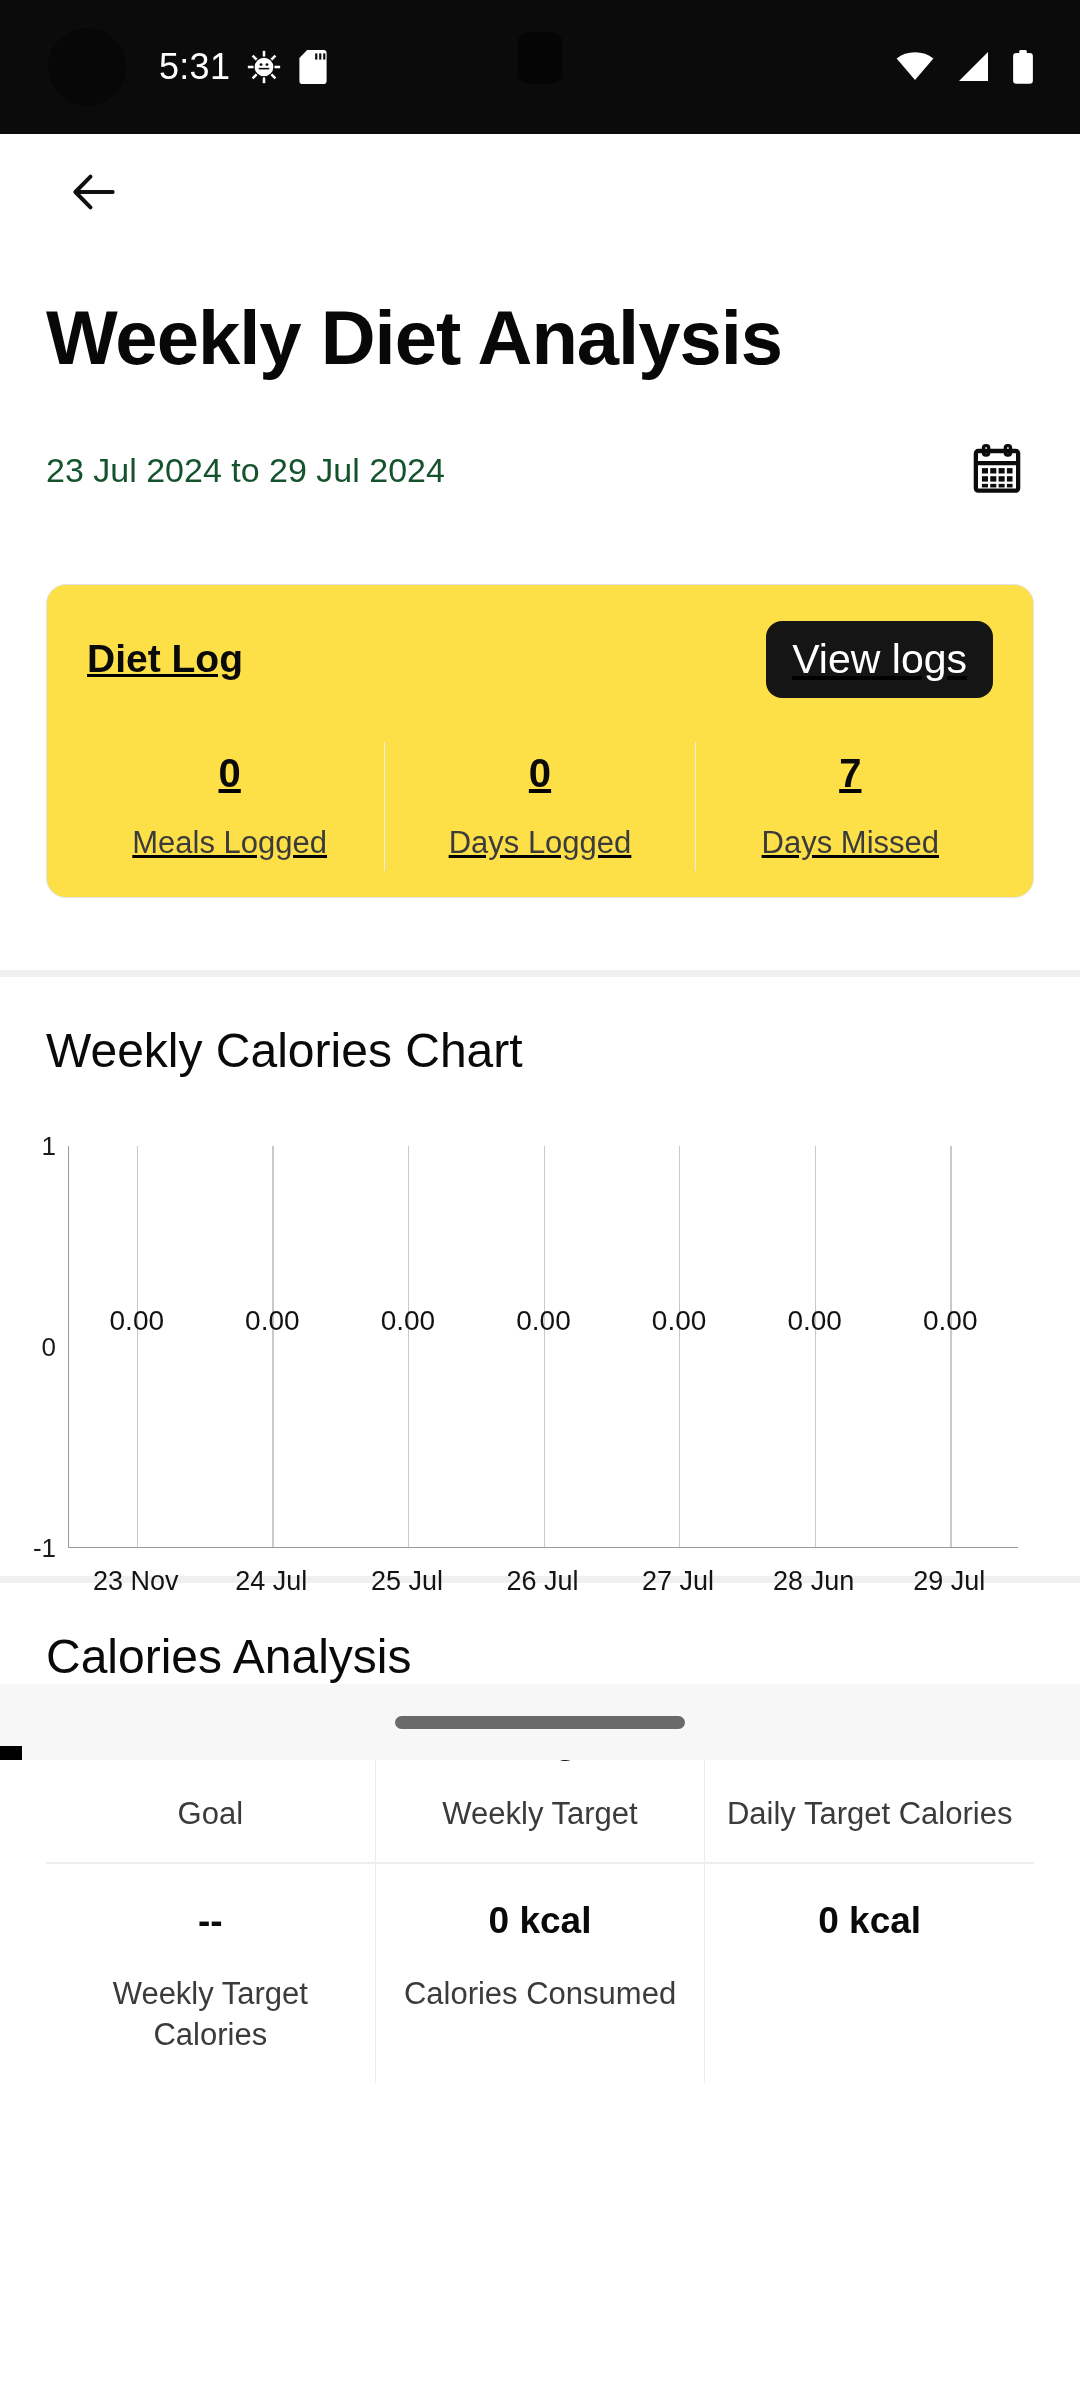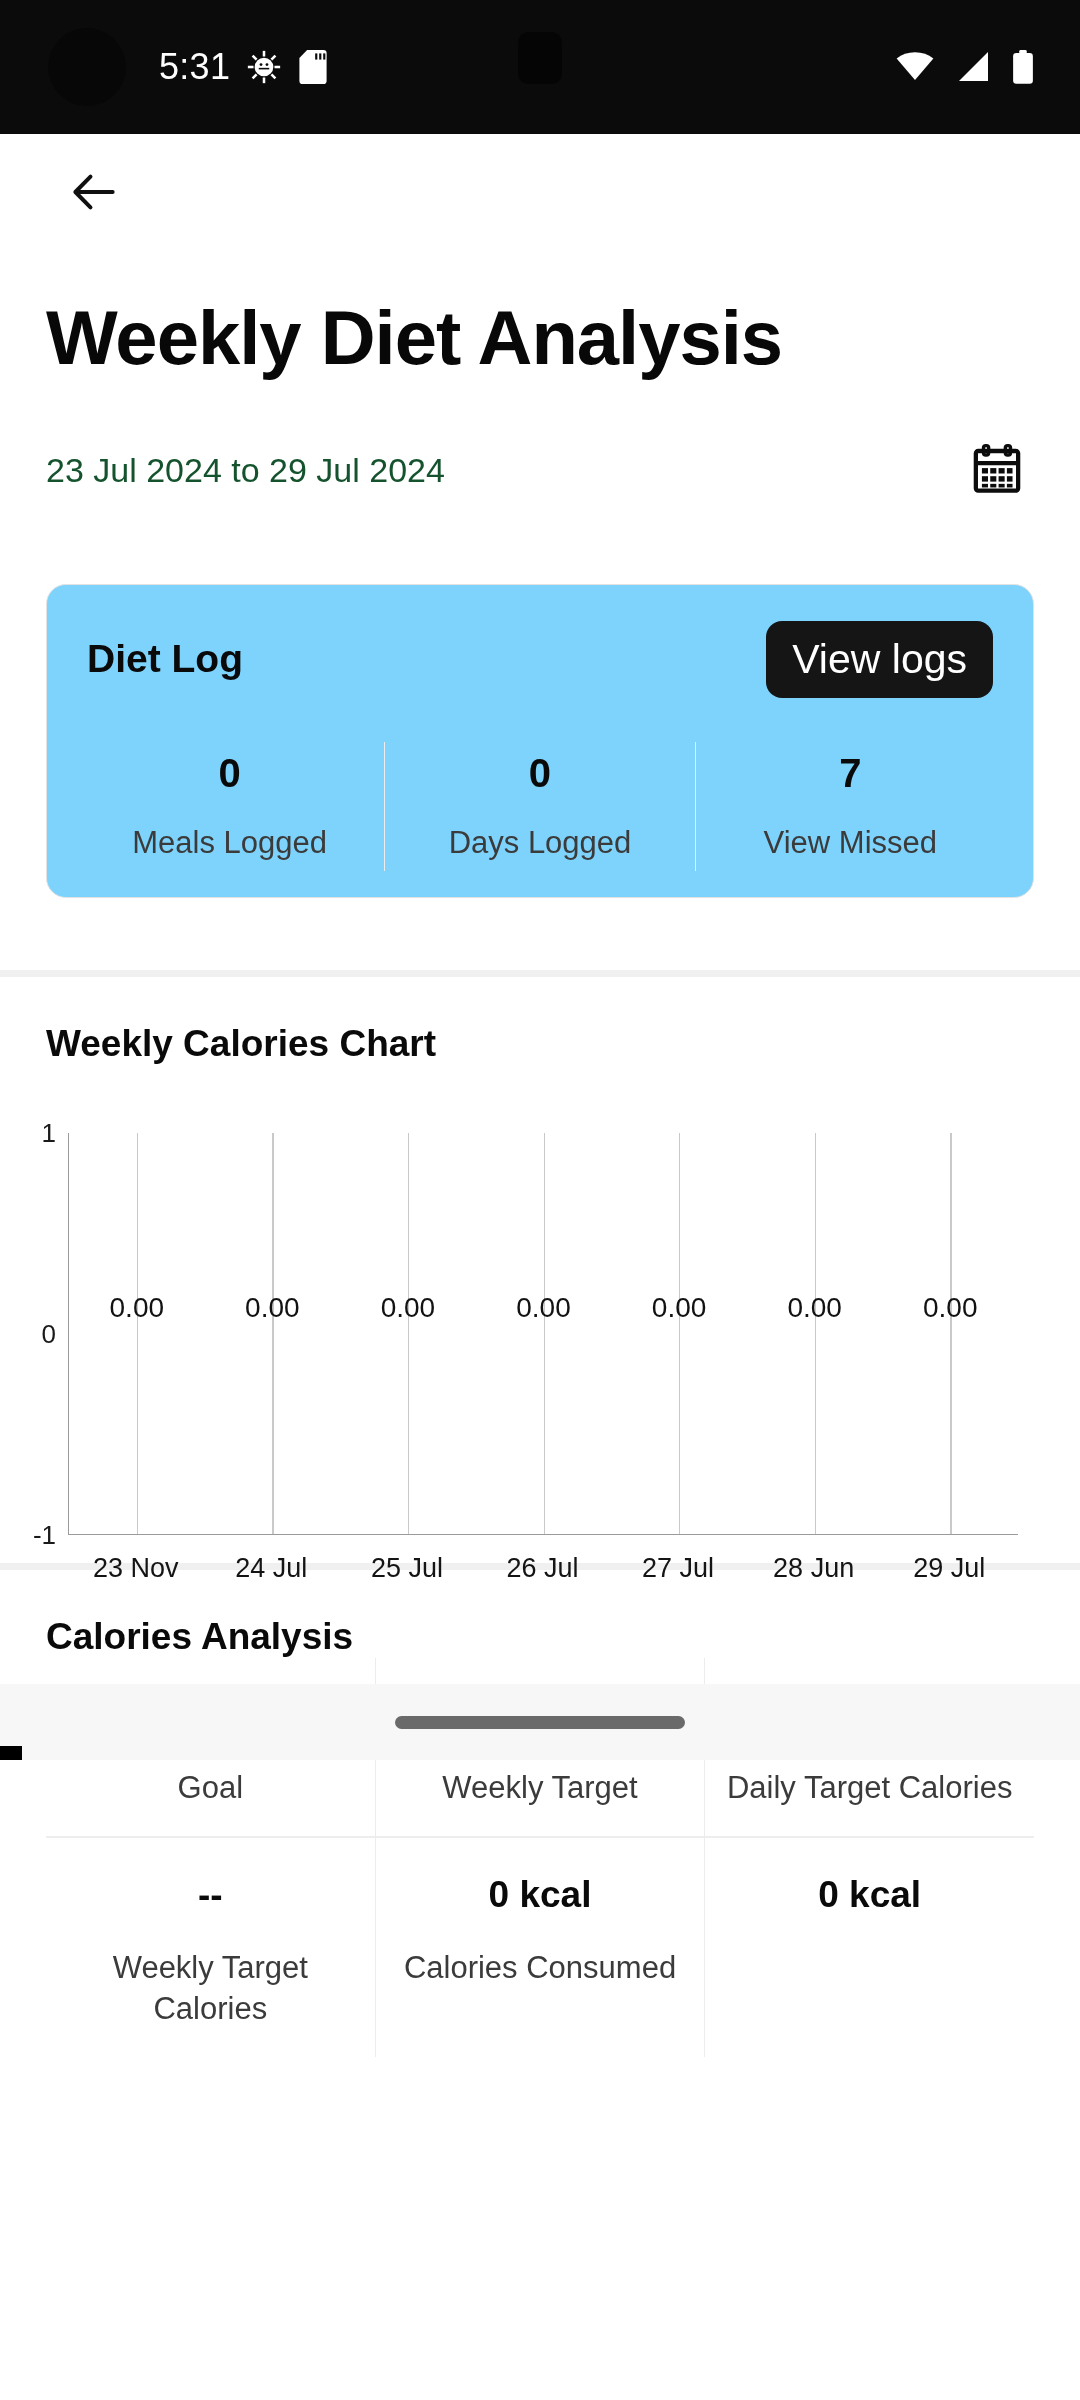--- a/index.html
+++ b/index.html
@@ -44,41 +44,42 @@
   .daterow{
     display:flex; align-items:center; justify-content:space-between;
     padding:56px 46px 0 46px;
   }
   .daterow .dtext{ font-size:34px; color:#14532d; }
   .calbtn{ width:74px; height:74px; display:flex; align-items:center; justify-content:center; cursor:pointer; }
 
   
   .card{
     margin:76px 46px 0 46px;
-    border:1.5px solid #e2e2e2; border-radius:20px; background:#7dd3fc;
+    border:1.5px solid #e2e2e2; border-radius:20px; background:#fde047;
     padding:30px 28px 26px 28px;
+    text-decoration:underline;
   }
   .card-head{ display:flex; align-items:center; justify-content:space-between; padding:6px 12px 0 12px; }
   .card-title{ font-size:39px; font-weight:700; color:#0a0a0a; }
   .pillbtn{
     background:#151515; color:#fff; font-size:41px;
     padding:15px 26px; border-radius:16px; border:0; cursor:pointer;
     font-family:"Liberation Sans", sans-serif; white-space:nowrap;
   }
   .statrow{ display:flex; margin-top:44px; }
   .stat{ flex:1; text-align:center; padding:6px 4px 8px 4px; }
   .stat + .stat{ border-left:1.5px solid #ececec; }
   .stat .v{ font-size:40px; font-weight:700; color:#0a0a0a; line-height:1.25; }
   .stat .l{ font-size:31px; color:#3b3b3b; margin-top:26px; line-height:1.25; }
 
   
   .sect-divider{ height:7px; background:#f0f0f0; width:100%; }
 
   
-  .sect-h{ font-size:37px; font-weight:700; color:#0a0a0a; padding:46px 70px 0 46px; }
+  .sect-h{ font-size:48px; font-weight:400; color:#0a0a0a; padding:46px 70px 0 46px; }
 
   
   .chartwrap{ padding:58px 0 0 0; position:relative; height:498px; }
   .chart{ position:relative; width:1080px; height:470px; }
   .ylab{
     position:absolute; left:22px; font-size:26px; color:#1a1a1a;
     transform:translateY(-50%); text-align:right; width:34px;
   }
   .plot{
     position:absolute; left:68px; right:62px; top:10px; bottom:58px;
@@ -222,21 +223,21 @@
       <div class="stat">
         <div class="v">0</div>
         <div class="l">Meals Logged</div>
       </div>
       <div class="stat">
         <div class="v">0</div>
         <div class="l">Days Logged</div>
       </div>
       <div class="stat">
         <div class="v">7</div>
-        <div class="l">View Missed</div>
+        <div class="l">Days Missed</div>
       </div>
     </div>
   </div>
 
   <div style="height:72px"></div>
   <div class="sect-divider"></div>
 
   <h2 class="sect-h">Weekly Calories Chart</h2>
 
   <div class="chartwrap">

